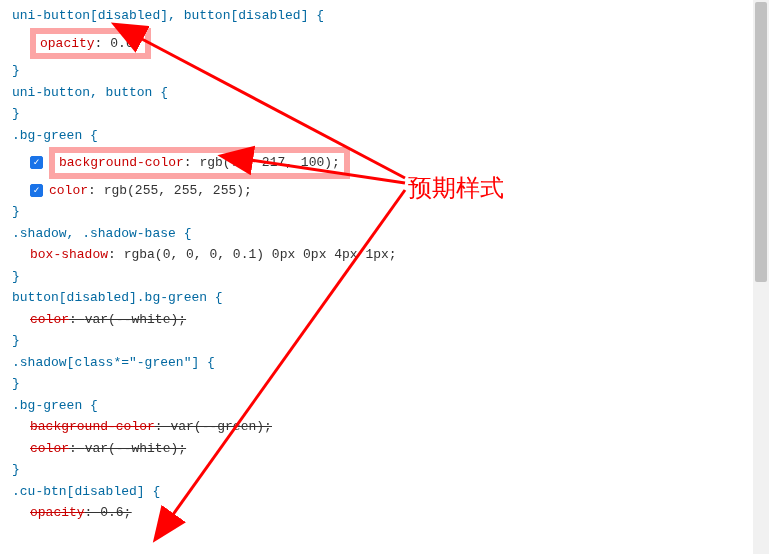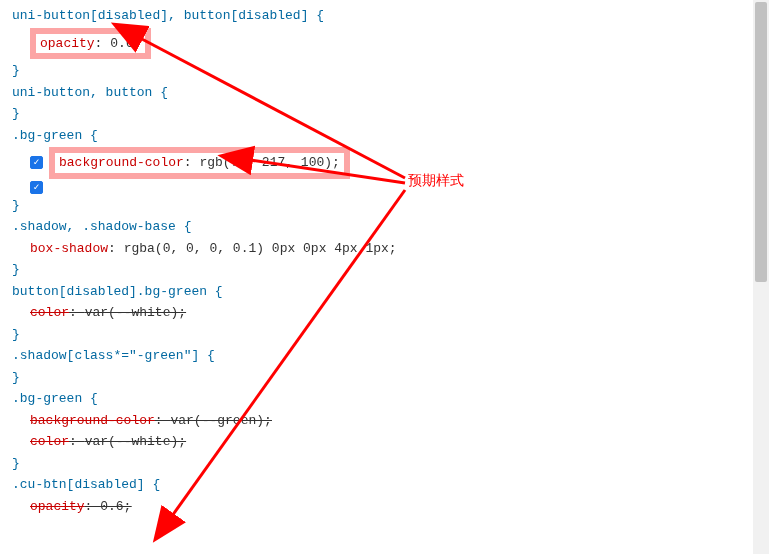--- a/index.html
+++ b/index.html
@@ -49,21 +49,21 @@
 .strike { text-decoration: line-through; }
 .strike .prop, .strike .val { text-decoration: line-through; }
 .highlight-box {
   border: 6px solid #fca5a5;
   padding: 0 4px;
   display: inline-block;
 }
 .annotation-label {
   position: absolute;
   color: #ff0000;
-  font-size: 14px;
+  font-size: 24px;
   font-family: "Microsoft YaHei", sans-serif;
 }
 .scrollbar-track {
   position: absolute;
   right: 0;
   top: 0;
   width: 16px;
   height: 100%;
   background: #f1f1f1;
 }
@@ -98,20 +98,21 @@
       <div class="selector">}</div>
     </div>
     <div class="block">
       <div class="selector">.bg-green {</div>
       <div class="decl">
         <span class="chk checked">✓</span>
         <span class="highlight-box"><span class="prop">background-color</span>: <span class="val">rgb(76, 217, 100);</span></span>
       </div>
       <div class="decl">
         <span class="chk checked">✓</span>
+        <span><span class="prop">color</span>: <span class="val">rgb(255, 255, 255);</span></span>
       </div>
       <div class="selector">}</div>
     </div>
     <div class="block">
       <div class="selector">.shadow, .shadow-base {</div>
       <div class="decl">
         <span><span class="prop">box-shadow</span>: <span class="val">rgba(0, 0, 0, 0.1) 0px 0px 4px 1px;</span></span>
       </div>
       <div class="selector">}</div>
     </div>

